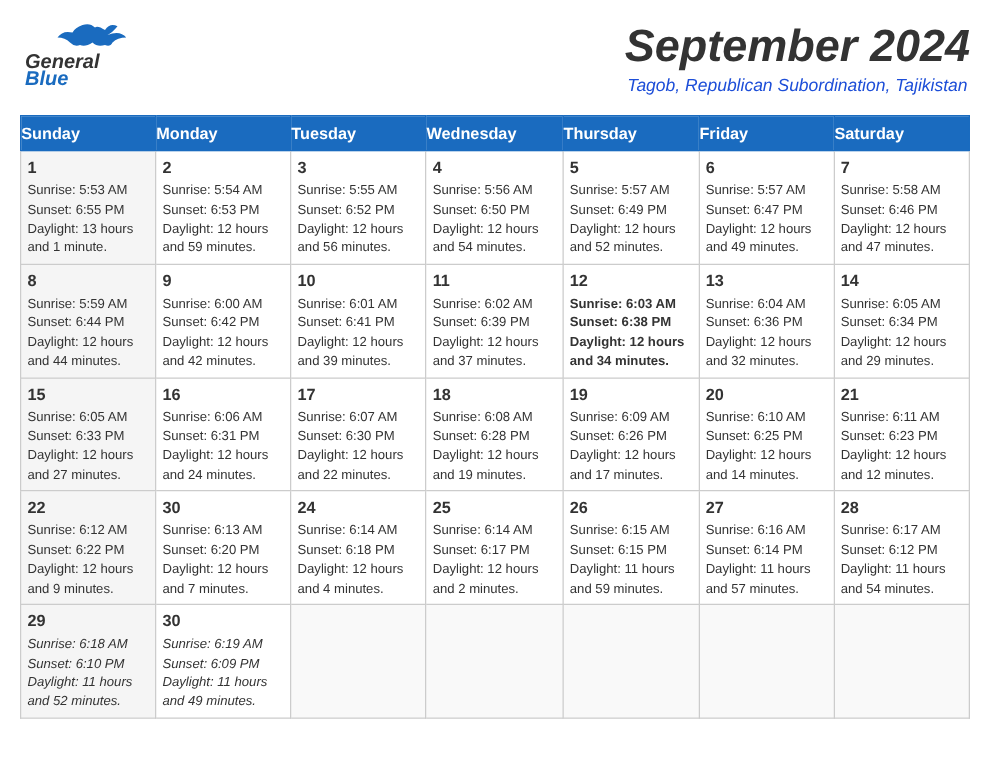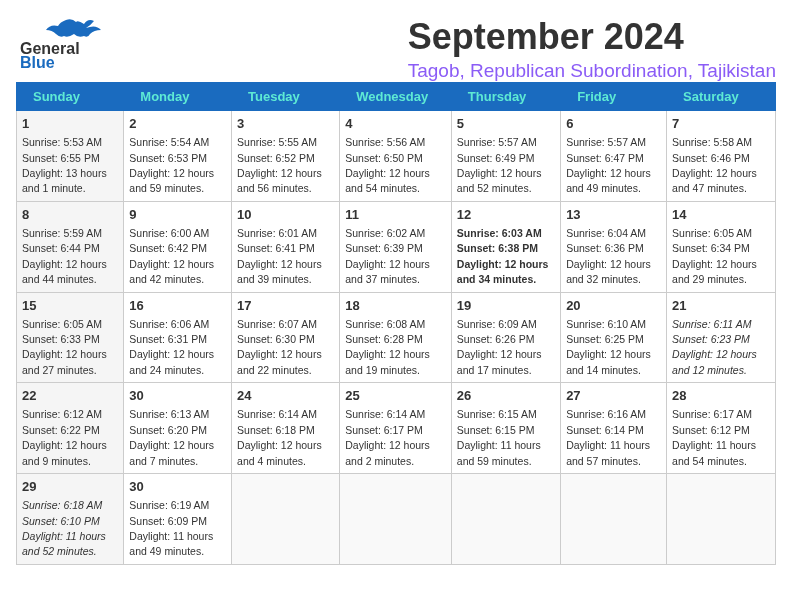--- a/index.html
+++ b/index.html
@@ -7,49 +7,50 @@
       font-family: Arial, sans-serif;
       background: #fff;
       width: 792px;
       min-height: 612px;
       padding: 16px;
     }
     .header {
       display: flex;
       justify-content: space-between;
       align-items: flex-start;
-      margin-bottom: 0;
+      margin-bottom: 16px;
+      font-style: italic;
     }
     .logo {
       display: flex;
       flex-direction: column;
       align-items: flex-start;
     }
     .title-section {
-      text-align: left;
+      text-align: center;
     }
     .month-title {
       font-size: 36px;
       font-weight: bold;
       color: #333;
     }
     .location {
-      font-size: 19px;
-      color: #8b5cf6;
+      font-size: 14px;
+      color: #1d4ed8;
       margin-top: 2px;
     }
     .calendar {
       width: 100%;
       border-collapse: collapse;
       font-size: 11px;
     }
     .calendar thead tr th {
       background: #1a6bbf;
-      color: #5eead4;
-      padding: 6px 16px;
+      color: #ffffff;
+      padding: 6px 0;
       text-align: left;
       font-size: 13px;
       font-weight: bold;
       border: 1px solid #1a6bbf;
     }
     .calendar tbody tr td {
       vertical-align: top;
       padding: 4px 5px;
       border: 1px solid #ccc;
       width: 113px;
@@ -189,21 +190,21 @@
 Daylight: 12 hours
 and 19 minutes.</span></td>
         <td><span class="day-number">19</span><span class="day-info" style="white-space: pre-line;">Sunrise: 6:09 AM
 Sunset: 6:26 PM
 Daylight: 12 hours
 and 17 minutes.</span></td>
         <td><span class="day-number">20</span><span class="day-info" style="white-space: pre-line;">Sunrise: 6:10 AM
 Sunset: 6:25 PM
 Daylight: 12 hours
 and 14 minutes.</span></td>
-        <td><span class="day-number">21</span><span class="day-info" style="white-space: pre-line; font-style: italic;">Sunrise: 6:11 AM
+        <td><span class="day-number">21</span><span class="day-info" style="white-space: pre-line;">Sunrise: 6:11 AM
 Sunset: 6:23 PM
 Daylight: 12 hours
 and 12 minutes.</span></td>
       </tr>
       <tr>
         <td><span class="day-number">22</span><span class="day-info" style="white-space: pre-line; margin-top: 45px;">Sunrise: 6:12 AM
 Sunset: 6:22 PM
 Daylight: 12 hours
 and 9 minutes.</span></td>
         <td><span class="day-number">30</span><span class="day-info" style="white-space: pre-line;">Sunrise: 6:13 AM
@@ -229,21 +230,21 @@
         <td><span class="day-number">28</span><span class="day-info" style="white-space: pre-line;">Sunrise: 6:17 AM
 Sunset: 6:12 PM
 Daylight: 11 hours
 and 54 minutes.</span></td>
       </tr>
       <tr>
         <td><span class="day-number">29</span><span class="day-info" style="white-space: pre-line; font-style: italic;">Sunrise: 6:18 AM
 Sunset: 6:10 PM
 Daylight: 11 hours
 and 52 minutes.</span></td>
-        <td><span class="day-number">30</span><span class="day-info" style="white-space: pre-line;">Sunrise: 6:19 AM
+        <td><span class="day-number">30</span><span class="day-info" style="white-space: pre-line; font-style: italic;">Sunrise: 6:19 AM
 Sunset: 6:09 PM
 Daylight: 11 hours
 and 49 minutes.</span></td>
         <td class="empty"></td>
         <td class="empty"></td>
         <td class="empty"></td>
         <td class="empty"></td>
         <td class="empty"></td>
       </tr>
     </tbody>

